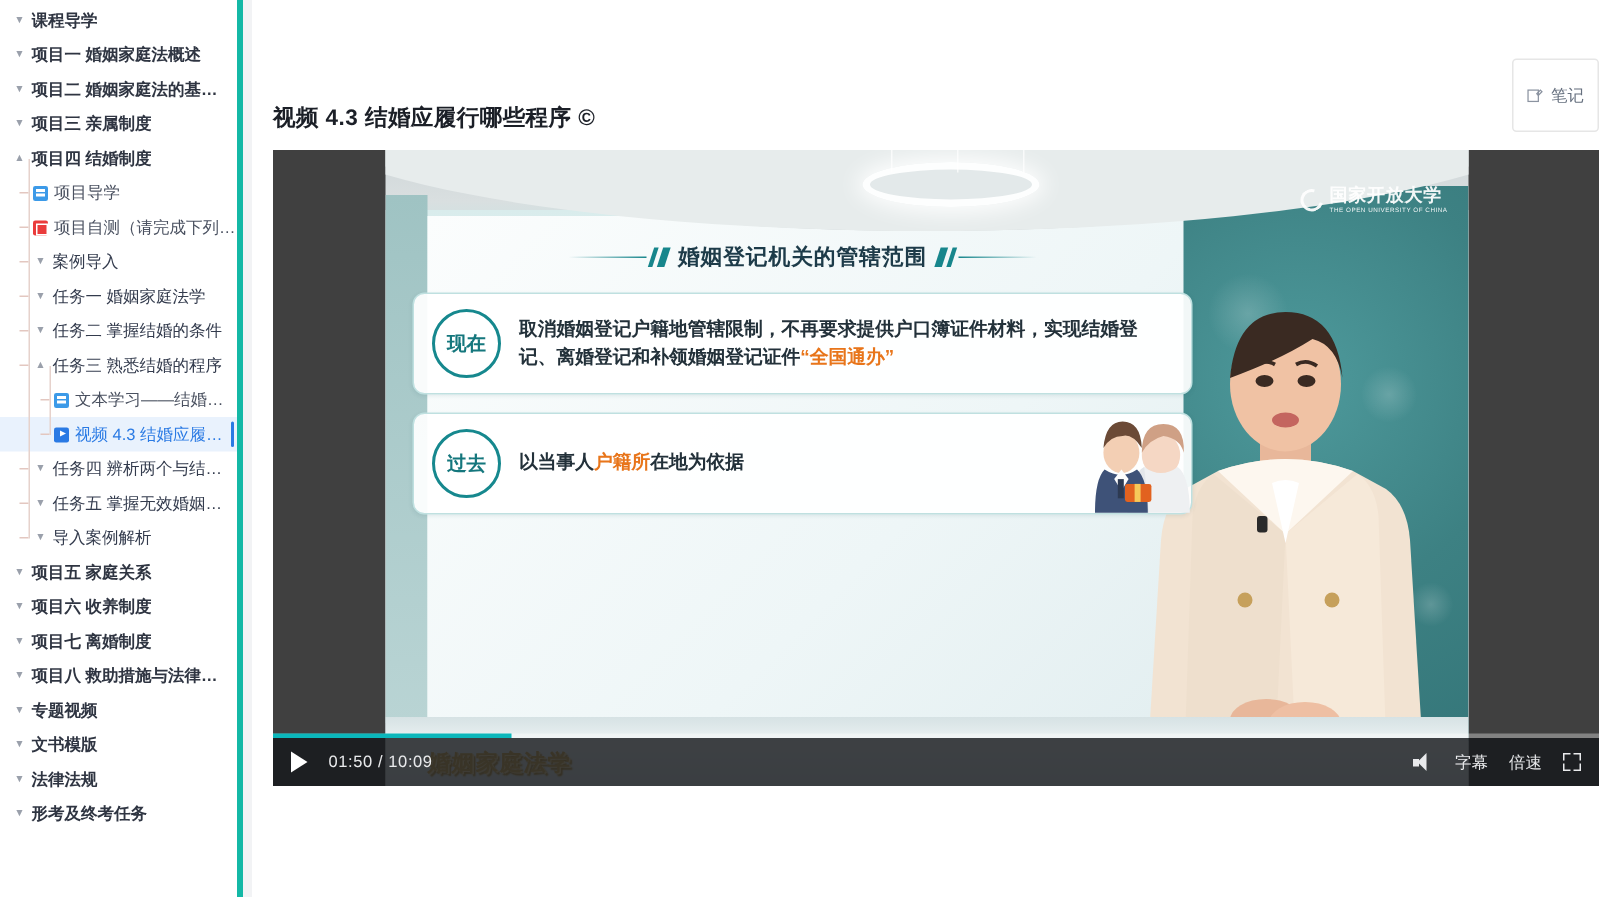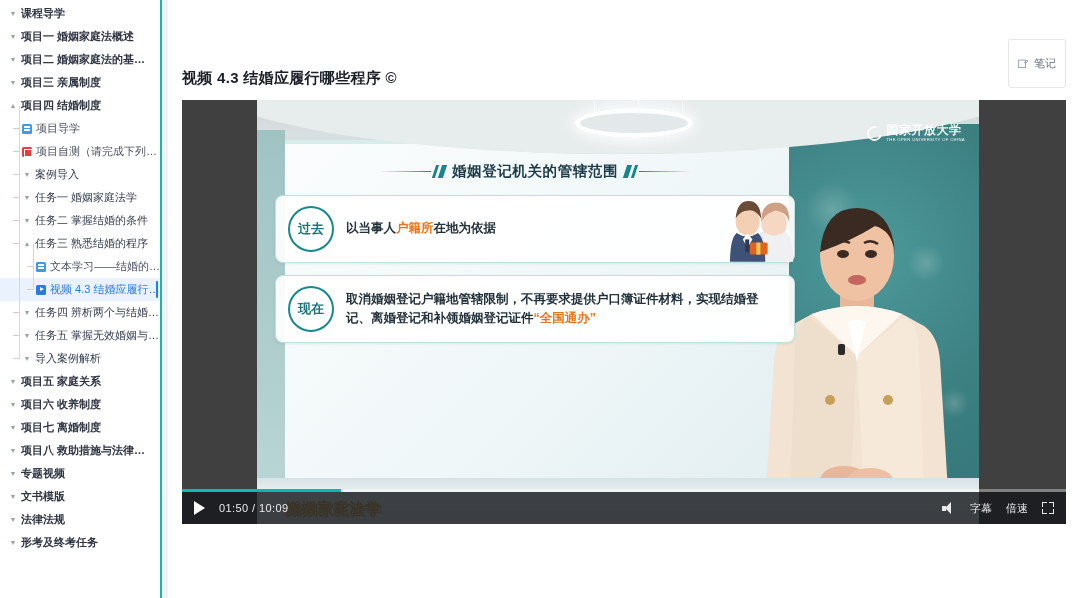--- a/index.html
+++ b/index.html
@@ -8,21 +8,21 @@
     overflow: hidden;
     font-family: "Liberation Sans", "DejaVu Sans", sans-serif;
     background: #f2f3f5;
   }
   .app { display: flex; width: 1080px; height: 598px; background: #f2f3f5; }
 
   
   .sidebar {
     width: 162px; height: 598px;
     background: #ffffff;
-    border-right: 2px solid #14b8a6;
+    border-right: 4px solid #14b8a6;
     overflow: hidden;
     position: relative;
     flex: 0 0 162px;
   }
   .tree { padding-top: 2px; }
   .node {
     display: flex; align-items: center;
     height: 23px;
     font-size: 11px;
     color: #333b4d;
@@ -467,20 +467,27 @@
             <div class="deco">
               <span class="line"></span>
                 <span class="slash s2"></span>
                 <span class="slash"></span>
             </div>
             <div class="slide-title">婚姻登记机关的管辖范围</div>
             <div class="deco">
               <span class="slash"></span>
                 <span class="slash s2"></span>
                 <span class="line r"></span>
+            </div>
+          </div>
+
+          <div class="card">
+            <div class="badge">现在</div>
+            <div class="card-text">
+              <span>取消婚姻登记户籍地管辖限制，不再要求提供户口簿证件材料，实现结婚登记、离婚登记和补领婚姻登记证件</span><span class="hl">“全国通办”</span>
             </div>
           </div>
 
           <div class="card">
             <div class="badge">过去</div>
             <div class="card-text">
               <span>以当事人</span><span class="hl">户籍所</span><span>在地为依据</span>
             </div>
             <svg class="couple" viewBox="0 0 90 82">
               <ellipse cx="60" cy="34" rx="16" ry="18" fill="#f5d7c4"></ellipse>
@@ -489,27 +496,20 @@
               <path d="M46 44 q-12 6 -14 38 h18 z" fill="#e3e6ea"></path>
               <ellipse cx="27" cy="32" rx="15" ry="17" fill="#f3cfb4"></ellipse>
               <path d="M12 28 q2 -22 16 -22 q15 0 16 22 q-8 -12 -16 -10 q-10 0 -16 10 z" fill="#6b4a36"></path>
               <path d="M13 46 q-8 8 -8 36 h44 q0 -28 -9 -36 q-13 9 -27 0 z" fill="#3e5278"></path>
               <path d="M27 46 l6 8 l-6 10 l-6 -10 z" fill="#fdfdfd"></path>
               <rect x="24" y="54" width="5" height="16" fill="#2d3a52"></rect>
               <rect x="30" y="58" width="22" height="15" rx="2" fill="#e2621f"></rect>
               <rect x="38" y="58" width="5" height="15" fill="#f6c95a"></rect>
             </svg>
           </div>
-
-          <div class="card">
-            <div class="badge">现在</div>
-            <div class="card-text">
-              <span>取消婚姻登记户籍地管辖限制，不再要求提供户口簿证件材料，实现结婚登记、离婚登记和补领婚姻登记证件</span><span class="hl">“全国通办”</span>
-            </div>
-          </div>
         </div>
 
       </div>
 
       <div class="progress">
         <div class="played" id="played" style="width: 18%; background: rgb(11, 183, 187);"></div>
       </div>
 
       <div class="controls">
         <div class="play-btn"></div>

